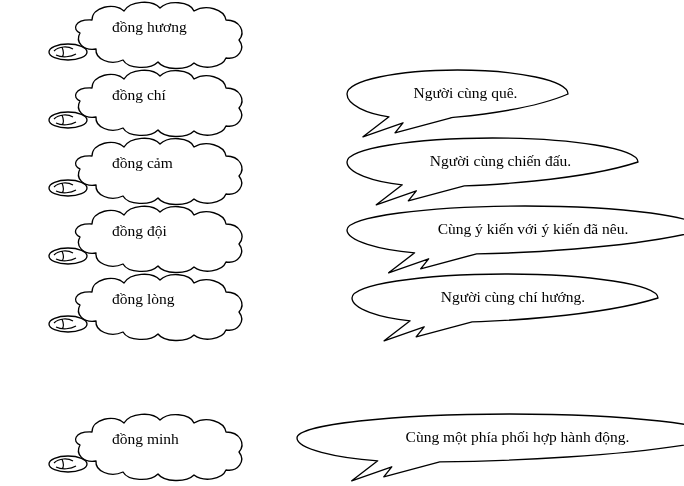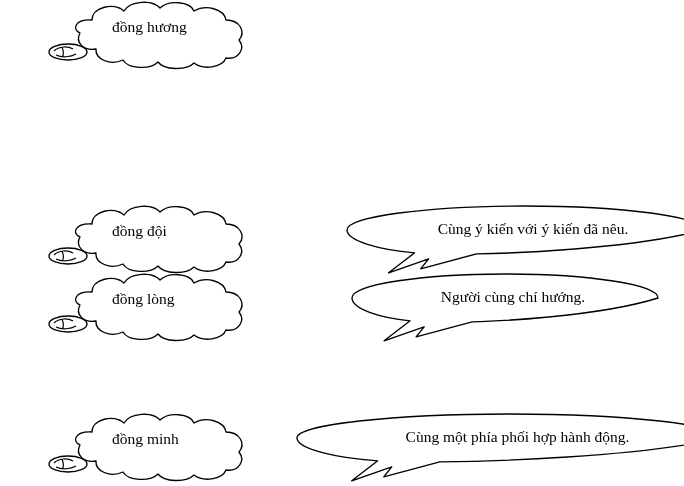--- a/index.html
+++ b/index.html
@@ -80,22 +80,54 @@
           <path d="M 52,20 C 52,7 74,2 84,11 C 90,1 112,-1 120,8 C 128,0 150,1 154,11 C 166,4 184,9 186,20 C 200,20 206,32 199,40 C 206,49 198,60 186,58 C 182,68 163,70 154,63 C 146,71 124,70 118,62 C 110,70 88,69 83,60 C 70,66 55,59 56,49 C 43,51 35,42 40,33 C 32,30 34,19 52,20 Z" class="shape-outline"></path>
           <g>
             <ellipse cx="28" cy="52" rx="19" ry="8" class="shape-outline"></ellipse>
             <path d="M 14,51 C 19,46 28,46 33,49 M 16,55 C 22,58 31,57 36,54 M 22,47 C 24,52 24,55 22,57" class="tail-squiggle"></path>
           </g>
           <text class="label-text" x="72" y="28">đồng hương</text>
         </svg>
       </div>
     </div>
     <div class="row" style="top: 68px;">
+      <div class="term-cloud">
+        <svg class="cloud-svg" width="230" height="70" viewBox="0 0 230 70">
+          <path d="M 52,20 C 52,7 74,2 84,11 C 90,1 112,-1 120,8 C 128,0 150,1 154,11 C 166,4 184,9 186,20 C 200,20 206,32 199,40 C 206,49 198,60 186,58 C 182,68 163,70 154,63 C 146,71 124,70 118,62 C 110,70 88,69 83,60 C 70,66 55,59 56,49 C 43,51 35,42 40,33 C 32,30 34,19 52,20 Z" class="shape-outline"></path>
+          <g>
+            <ellipse cx="28" cy="52" rx="19" ry="8" class="shape-outline"></ellipse>
+            <path d="M 14,51 C 19,46 28,46 33,49 M 16,55 C 22,58 31,57 36,54 M 22,47 C 24,52 24,55 22,57" class="tail-squiggle"></path>
+          </g>
+          <text class="label-text" x="72" y="28">đồng chí</text>
+        </svg>
+      </div>
+      <div class="definition-balloon" style="left: 305px; width: 225px;">
+        <svg class="balloon-svg" width="225" height="70" viewBox="0 0 225 70">
+          <path d="M 223,26 C 223,12.7448 173.52915000000002,2 112.5,2 C 51.47085,2 2,12.7448 2,26 C 2,36.8 21.89,45.68 43.989999999999995,48.8 L 17.989999999999995,68.8 L 57.989999999999995,54.8 L 49.989999999999995,64.8 L 105.99,49.8 C 101.45,49.519999999999996 178.8,45.2 223,26 Z" class="shape-outline"></path>
+          <text class="definition-text" x="120.5" y="26">Người cùng quê.</text>
+        </svg>
+      </div>
     </div>
     <div class="row" style="top: 136px;">
+      <div class="term-cloud">
+        <svg class="cloud-svg" width="230" height="70" viewBox="0 0 230 70">
+          <path d="M 52,20 C 52,7 74,2 84,11 C 90,1 112,-1 120,8 C 128,0 150,1 154,11 C 166,4 184,9 186,20 C 200,20 206,32 199,40 C 206,49 198,60 186,58 C 182,68 163,70 154,63 C 146,71 124,70 118,62 C 110,70 88,69 83,60 C 70,66 55,59 56,49 C 43,51 35,42 40,33 C 32,30 34,19 52,20 Z" class="shape-outline"></path>
+          <g>
+            <ellipse cx="28" cy="52" rx="19" ry="8" class="shape-outline"></ellipse>
+            <path d="M 14,51 C 19,46 28,46 33,49 M 16,55 C 22,58 31,57 36,54 M 22,47 C 24,52 24,55 22,57" class="tail-squiggle"></path>
+          </g>
+          <text class="label-text" x="72" y="28">đồng cảm</text>
+        </svg>
+      </div>
+      <div class="definition-balloon" style="left: 305px; width: 295px;">
+        <svg class="balloon-svg" width="295" height="70" viewBox="0 0 295 70">
+          <path d="M 293,26 C 293,12.7448 227.85965,2 147.5,2 C 67.14035,2 2,12.7448 2,26 C 2,36.8 28.190000000000012,45.68 57.290000000000006,48.8 L 31.290000000000006,68.8 L 71.29,54.8 L 63.290000000000006,64.8 L 119.29,49.8 C 132.95,49.519999999999996 234.8,45.2 293,26 Z" class="shape-outline"></path>
+          <text class="definition-text" x="155.5" y="26">Người cùng chiến đấu.</text>
+        </svg>
+      </div>
     </div>
     <div class="row" style="top: 272px;">
       <div class="term-cloud">
         <svg class="cloud-svg" width="230" height="70" viewBox="0 0 230 70">
           <path d="M 52,20 C 52,7 74,2 84,11 C 90,1 112,-1 120,8 C 128,0 150,1 154,11 C 166,4 184,9 186,20 C 200,20 206,32 199,40 C 206,49 198,60 186,58 C 182,68 163,70 154,63 C 146,71 124,70 118,62 C 110,70 88,69 83,60 C 70,66 55,59 56,49 C 43,51 35,42 40,33 C 32,30 34,19 52,20 Z" class="shape-outline"></path>
           <g>
             <ellipse cx="28" cy="52" rx="19" ry="8" class="shape-outline"></ellipse>
             <path d="M 14,51 C 19,46 28,46 33,49 M 16,55 C 22,58 31,57 36,54 M 22,47 C 24,52 24,55 22,57" class="tail-squiggle"></path>
           </g>
           <text class="label-text" x="72" y="28">đồng lòng</text>

